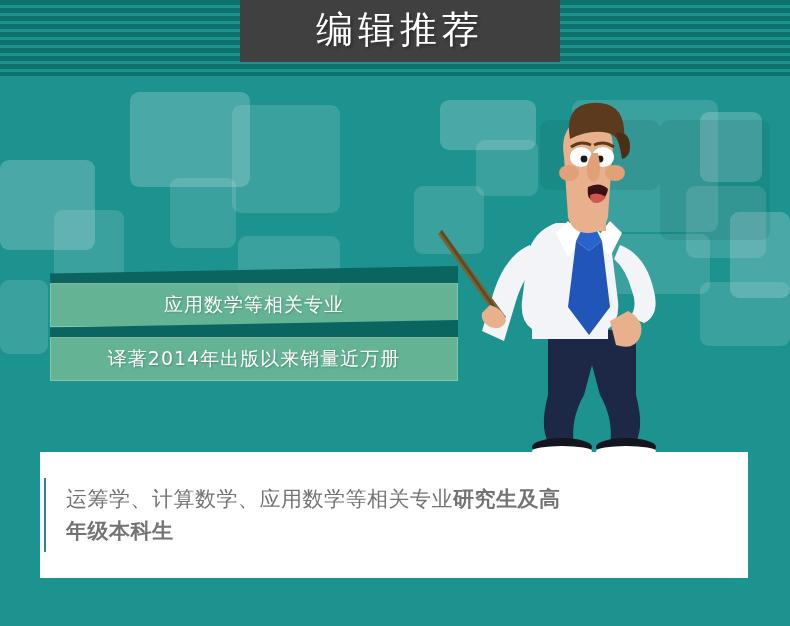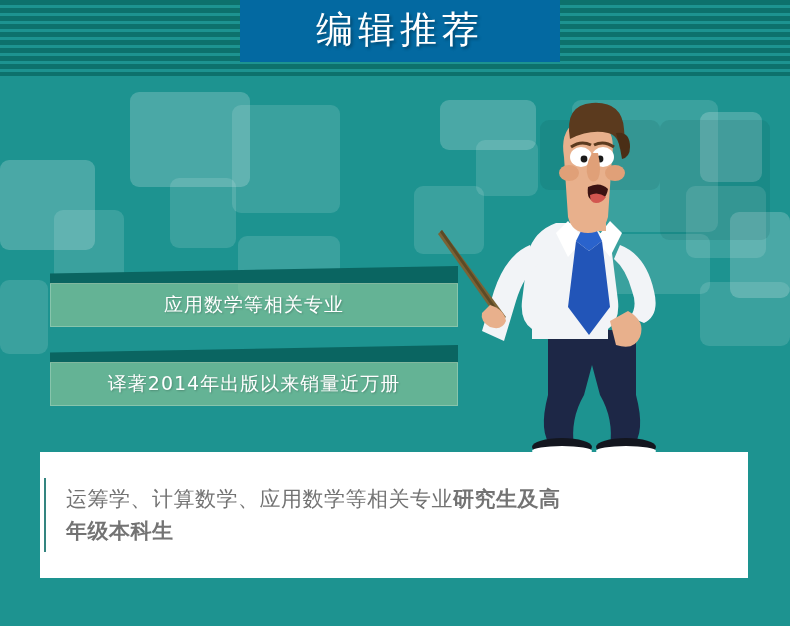--- a/index.html
+++ b/index.html
@@ -21,21 +21,21 @@
   
   .stripe-band{
     position:absolute;left:0;top:0;width:790px;height:76px;
     background:repeating-linear-gradient(
       to bottom,
       #0d716c 0px, #0d716c 5px,
       #1d9390 5px, #1d9390 8px);
   }
   .title-plate{
     position:absolute;left:240px;top:0;width:320px;height:62px;
-    background:#0369a1;
+    background:#404040;
   }
   .title-plate .ttl{
     position:absolute;left:0;top:6px;width:320px;
     text-align:center;
     color:#ffffff;
     font-size:37px;
     letter-spacing:5px;
     font-weight:400;
     line-height:48px;
     text-shadow:2px 2px 3px rgba(0,0,0,0.30);
@@ -60,21 +60,21 @@
   }
   .banner .txt{
     position:absolute;left:0;top:0;width:408px;height:44px;
     display:flex;align-items:center;justify-content:center;
     color:#ffffff;font-size:19px;letter-spacing:1px;
     text-shadow:1px 1px 2px rgba(0,0,0,0.22);
     font-family:"DejaVu Sans","Liberation Sans",sans-serif;
   }
   #b0{top:218px;}
   #b1{top:283px;}
-  #b2{top:362px;}
+  #b2{top:337px;}
 
   
   .panel{
     position:absolute;left:40px;top:452px;width:708px;height:126px;
     background:#ffffff;
   }
   .panel-inner{
     position:absolute;left:0;top:0;width:708px;height:126px;
     display:flex;align-items:center;
   }

